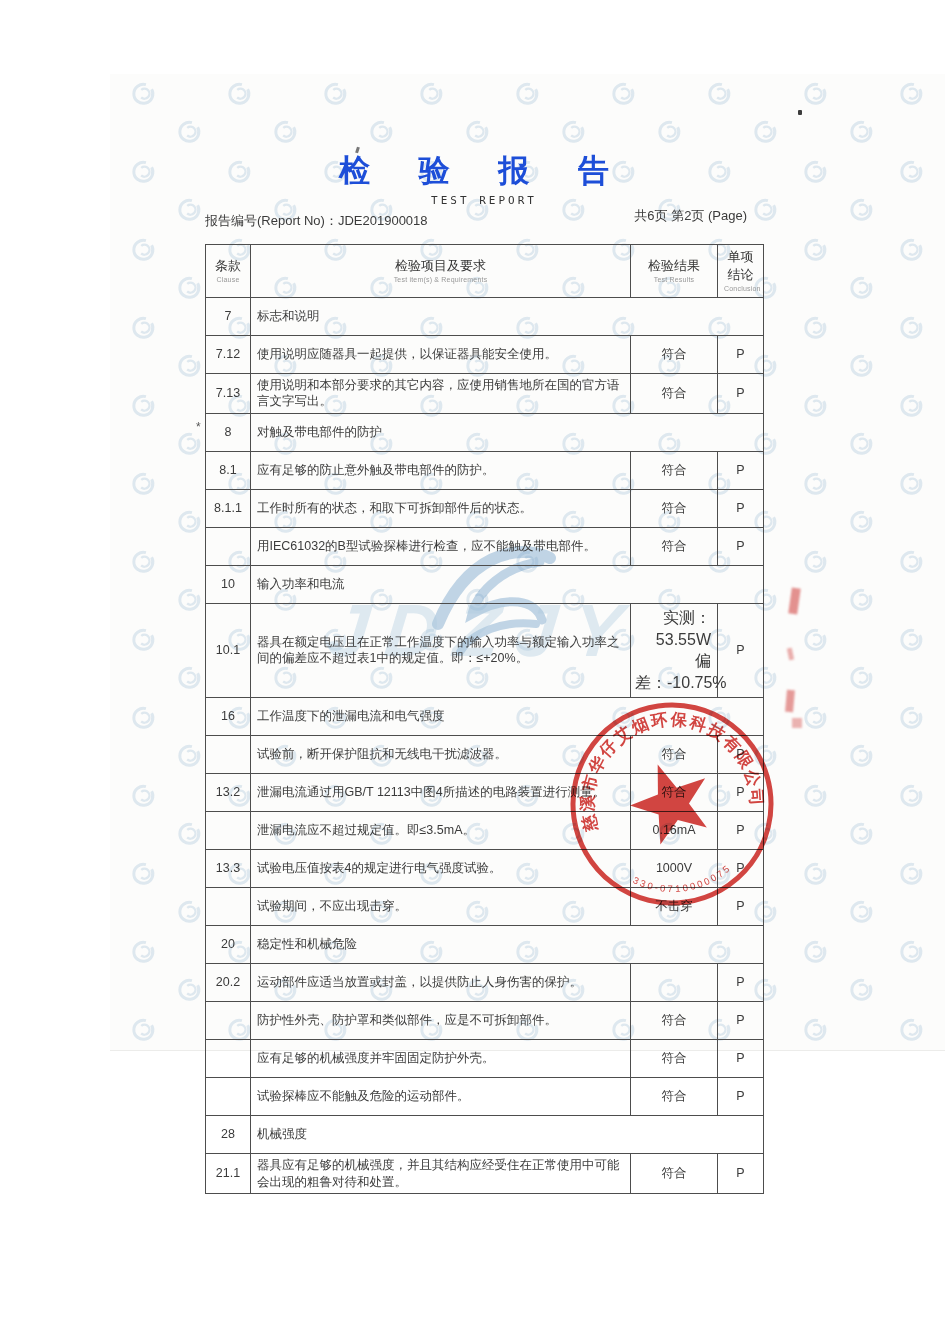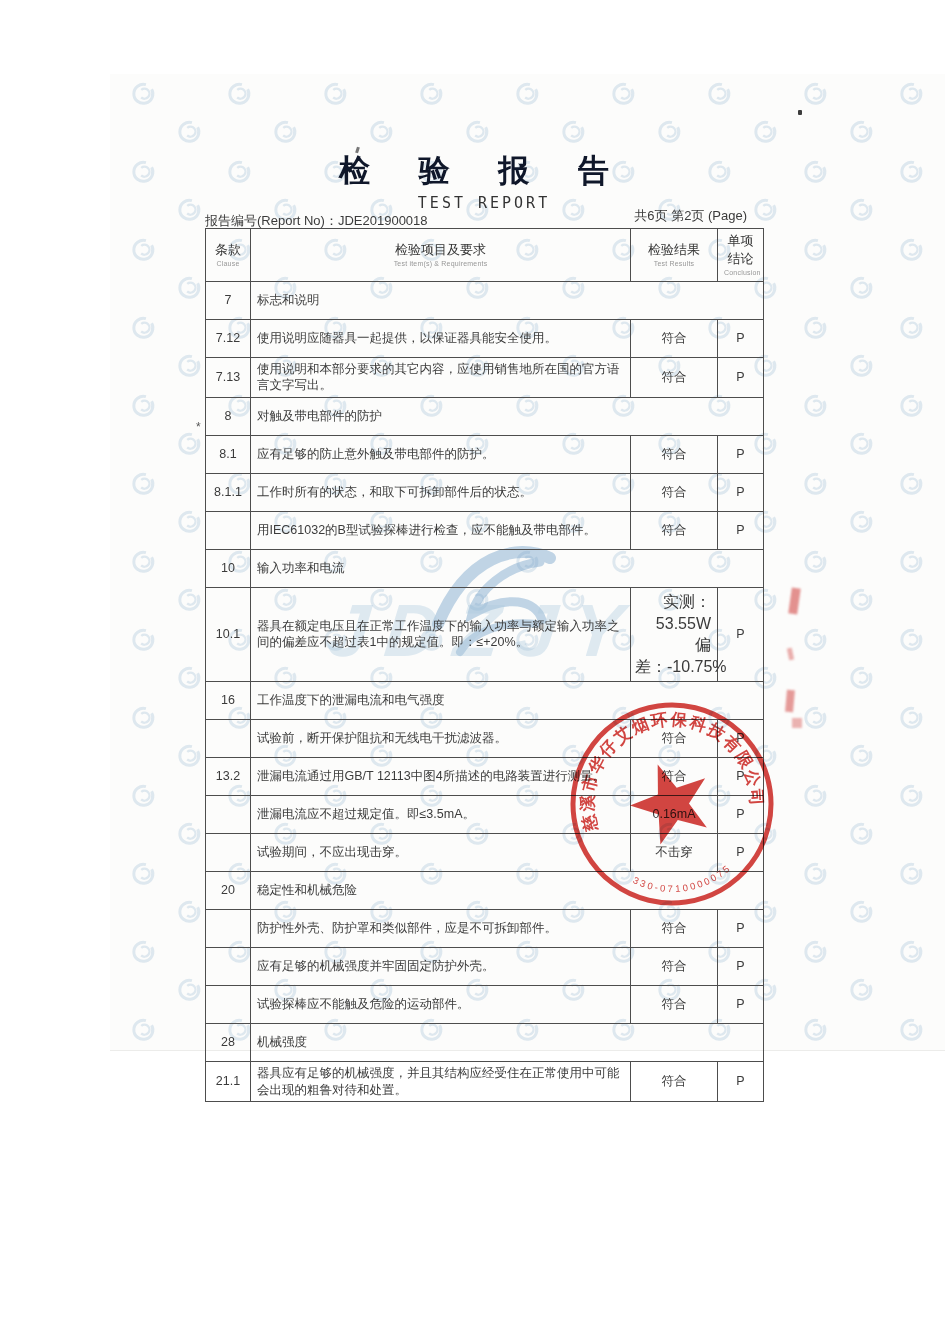--- a/index.html
+++ b/index.html
@@ -11,27 +11,27 @@
     position:absolute;left:110px;top:74px;width:835px;height:976px;
     background:#fcfcfb;border-bottom:1px solid #ececea;
   }
   .wm-layer{position:absolute;left:0;top:0;width:100%;height:100%;pointer-events:none;}
   .big-wm-letters{
     position:absolute;left:328px;top:588px;font-size:74px;font-weight:bold;font-style:italic;
     letter-spacing:16px;color:#aecbdf;opacity:.38;z-index:1;transform:skewX(-6deg);
   }
   .big-wm-swoosh{position:absolute;left:420px;top:528px;z-index:1;opacity:.42;}
   .title-block{position:absolute;left:205px;top:150px;width:558px;text-align:center;z-index:2;}
-  .doc-title{font-size:31px;font-weight:bold;letter-spacing:20px;color:#0f172a;}
-  .doc-subtitle{font-size:15px;letter-spacing:3px;color:#333;margin-top:2px;font-family:"DejaVu Sans Mono",monospace;}
+  .doc-title{font-size:31px;font-weight:bold;letter-spacing:20px;color:#1d4ed8;}
+  .doc-subtitle{font-size:11px;letter-spacing:3px;color:#333;margin-top:2px;font-family:"DejaVu Sans Mono",monospace;}
   .meta-line{position:absolute;left:205px;top:207px;width:558px;z-index:2;font-size:13px;color:#3a3a3a;}
   .report-no{position:absolute;left:0;top:5px;white-space:nowrap;}
   .page-info{position:absolute;right:16px;top:0;white-space:nowrap;}
   table.report{
-    position:absolute;left:205px;top:228px;width:558px;z-index:2;
+    position:absolute;left:205px;top:244px;width:558px;z-index:2;
     border-collapse:collapse;table-layout:fixed;background:transparent;
   }
   table.report td,table.report th{
     border:1.2px solid #4d4d4d;padding:3px 6px;font-weight:normal;
     font-size:12.5px;line-height:1.35;vertical-align:middle;background:transparent;
   }
   table.report{border:1.5px solid #424242;}
   col.w-clause{width:45px;}
   col.w-item{width:380px;}
   col.w-result{width:87px;}
@@ -192,28 +192,40 @@
         <td class="c-result">符合</td>
         <td class="c-concl">P</td>
       </tr>
       <tr>
         <td class="c-clause"></td>
         <td class="c-item">泄漏电流应不超过规定值。即≤3.5mA。</td>
         <td class="c-result">0.16mA</td>
         <td class="c-concl">P</td>
       </tr>
       <tr>
+        <td class="c-clause">13.3</td>
+        <td class="c-item">试验电压值按表4的规定进行电气强度试验。</td>
+        <td class="c-result">1000V</td>
+        <td class="c-concl">P</td>
+      </tr>
+      <tr>
         <td class="c-clause"></td>
         <td class="c-item">试验期间，不应出现击穿。</td>
         <td class="c-result">不击穿</td>
         <td class="c-concl">P</td>
       </tr>
       <tr>
         <td class="c-clause">20</td>
         <td class="c-item c-section" colspan="3">稳定性和机械危险</td>
+      </tr>
+      <tr>
+        <td class="c-clause">20.2</td>
+        <td class="c-item">运动部件应适当放置或封盖，以提供防止人身伤害的保护。</td>
+        <td class="c-result"></td>
+        <td class="c-concl">P</td>
       </tr>
       <tr>
         <td class="c-clause"></td>
         <td class="c-item">防护性外壳、防护罩和类似部件，应是不可拆卸部件。</td>
         <td class="c-result">符合</td>
         <td class="c-concl">P</td>
       </tr>
       <tr>
         <td class="c-clause"></td>
         <td class="c-item">应有足够的机械强度并牢固固定防护外壳。</td>

